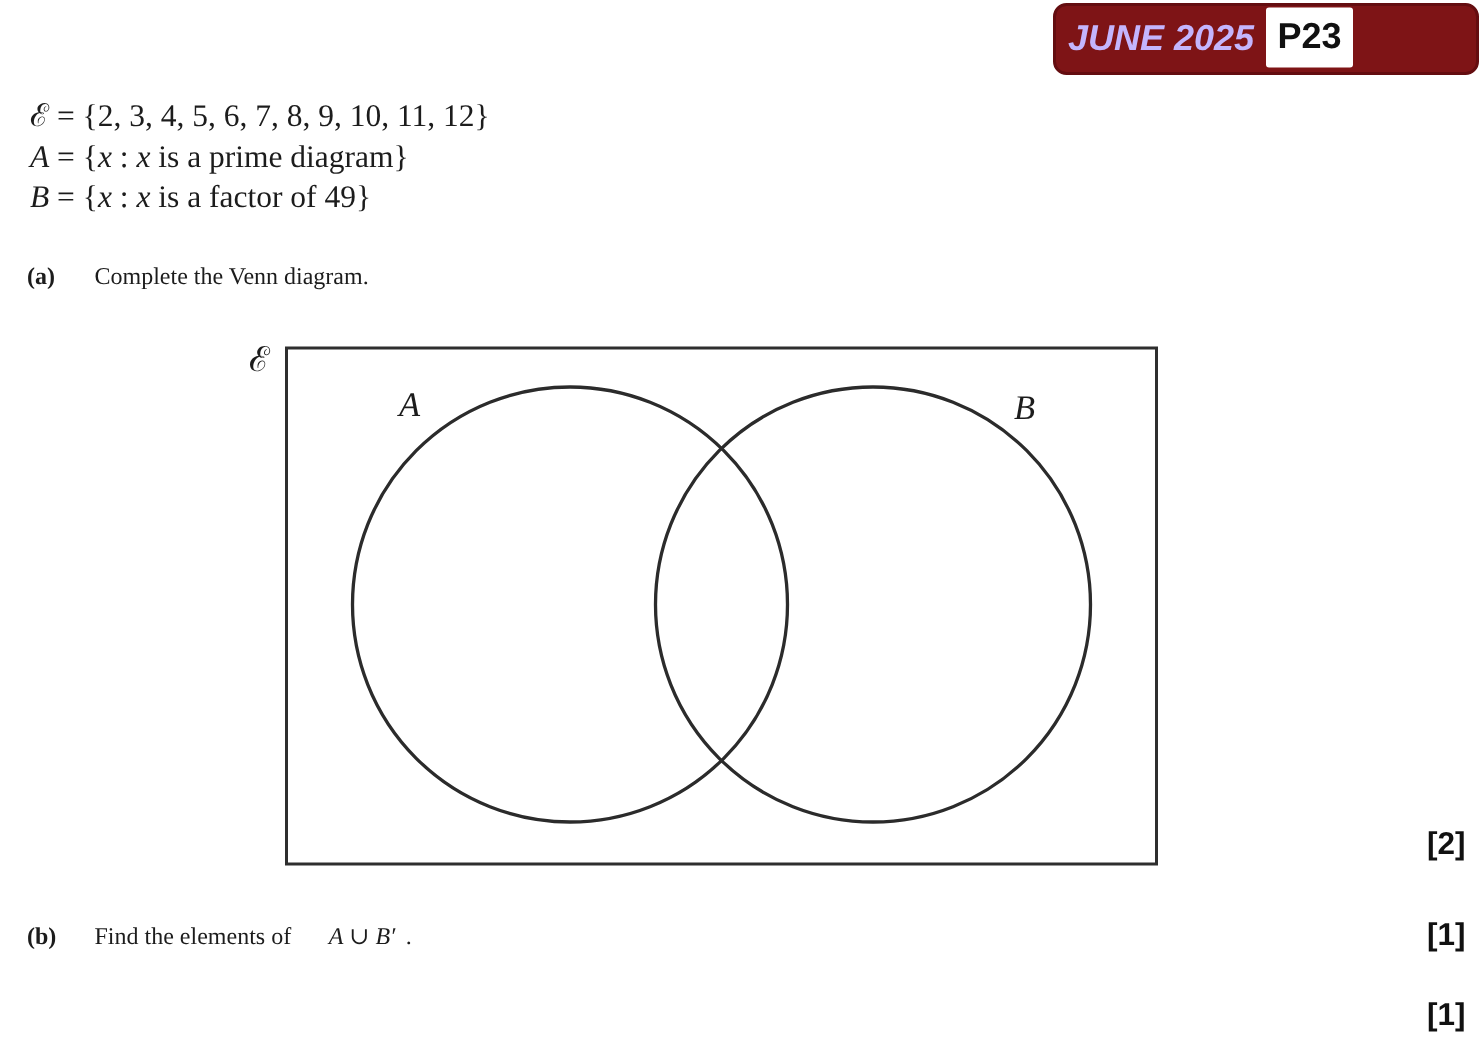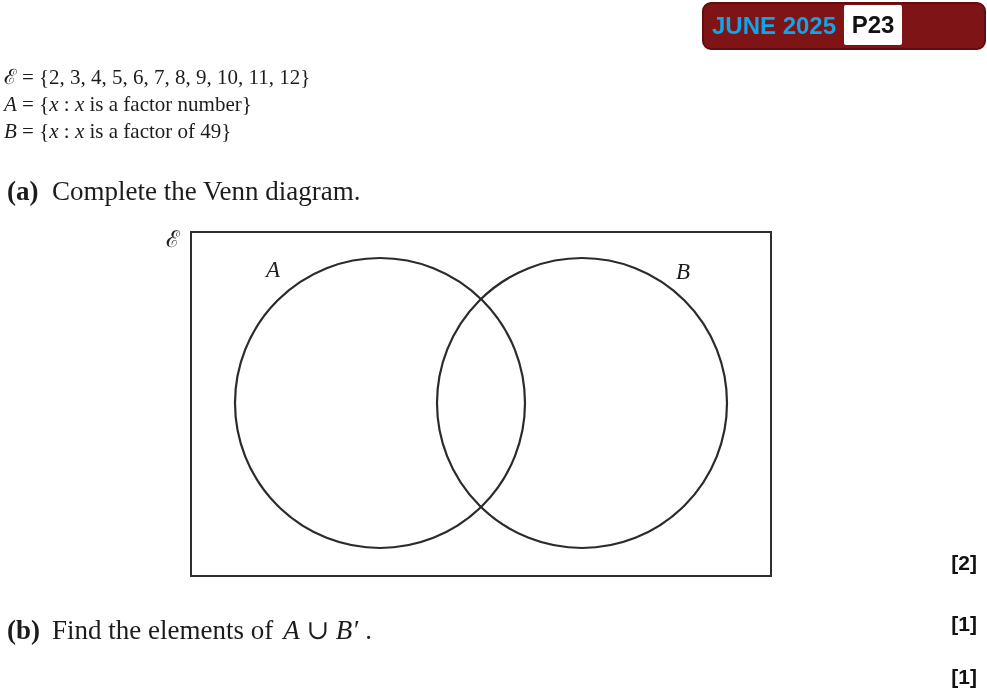--- a/index.html
+++ b/index.html
@@ -4,33 +4,33 @@
 <style>
   html,body{margin:0;padding:0;background:#ffffff;}
   .page{position:relative;width:987px;height:695px;background:#ffffff;overflow:hidden;
         font-family:"Liberation Serif","DejaVu Serif",serif;color:#1c1c1c;}
 
   
   .badge{position:absolute;top:2px;right:1px;width:284px;height:48px;box-sizing:border-box;
          background:#7E1416;border:2px solid #640D10;border-radius:9px;display:flex;
          font-family:"Liberation Sans",sans-serif;font-weight:bold;font-size:24px;overflow:hidden;}
   .badge-seg{display:flex;align-items:center;justify-content:center;}
-  .badge-session{flex:0 0 140px;color:#0ea5e9;}
+  .badge-session{flex:0 0 140px;color:#c4b5fd;font-style:italic;}
   .badge-paper{flex:0 0 58px;background:#ffffff;color:#111111;margin:1px 0 3px 0;border-radius:2px;}
   .badge-question{flex:1 1 auto;color:#ffffff;}
 
   
-  .sets{position:absolute;left:4px;top:64px;font-size:21px;line-height:27px;}
+  .sets{position:absolute;left:20px;top:64px;font-size:21px;line-height:27px;}
   .sets i{font-style:italic;}
   .script-e{font-family:"DejaVu Serif",serif;font-size:21px;}
 
   
-  .part-line{position:absolute;left:7px;font-size:27px;white-space:nowrap;}
+  .part-line{position:absolute;left:18px;font-size:16px;white-space:nowrap;}
   .plabel{display:inline-block;width:45px;font-weight:bold;font-style:normal;}
-  .expr{margin-left:10px;}
+  .expr{margin-left:25px;}
   .expr i{font-style:italic;}
   .period{margin-left:7px;}
 
   
   .venn-universal-label{position:absolute;left:166px;top:222px;font-size:23px;
         font-family:"DejaVu Serif",serif;}
   .venn-rect{position:absolute;left:190px;top:231px;width:582px;height:346px;
         box-sizing:border-box;border:2px solid #2e2e2e;background:#ffffff;}
   .venn-rect svg{position:absolute;left:0;top:0;}
   .circle-label{position:absolute;font-size:23px;font-style:italic;}
@@ -46,21 +46,21 @@
 
 <div class="page">
 
   <div class="badge">
     <div class="badge-seg badge-session">JUNE 2025</div>
     <div class="badge-seg badge-paper">P23</div>
   </div>
 
   <div class="sets">
     <div><span class="script-e">ℰ</span> <span>=</span> <span>{2, 3, 4, 5, 6, 7, 8, 9, 10, 11, 12}</span></div>
-    <div><i>A</i> <span>=</span> <span>{</span><i>x</i> <span>:</span> <i>x</i> <span>is a factor number</span><span>}</span></div>
+    <div><i>A</i> <span>=</span> <span>{</span><i>x</i> <span>:</span> <i>x</i> <span>is a prime diagram</span><span>}</span></div>
     <div><i>B</i> <span>=</span> <span>{</span><i>x</i> <span>:</span> <i>x</i> <span>is a factor of 49</span><span>}</span></div>
   </div>
 
   <div class="part-line" style="top:176px;"><b class="plabel">(a)</b><span>Complete the Venn diagram.</span></div>
 
   <span class="venn-universal-label">ℰ</span>
   <div class="venn-rect">
     <svg width="578" height="342" viewBox="0 0 578 342">
       <circle cx="188" cy="170" r="145" fill="none" stroke="#2b2b2b" stroke-width="2.2"></circle>
       <circle cx="390" cy="170" r="145" fill="none" stroke="#2b2b2b" stroke-width="2.2"></circle>

